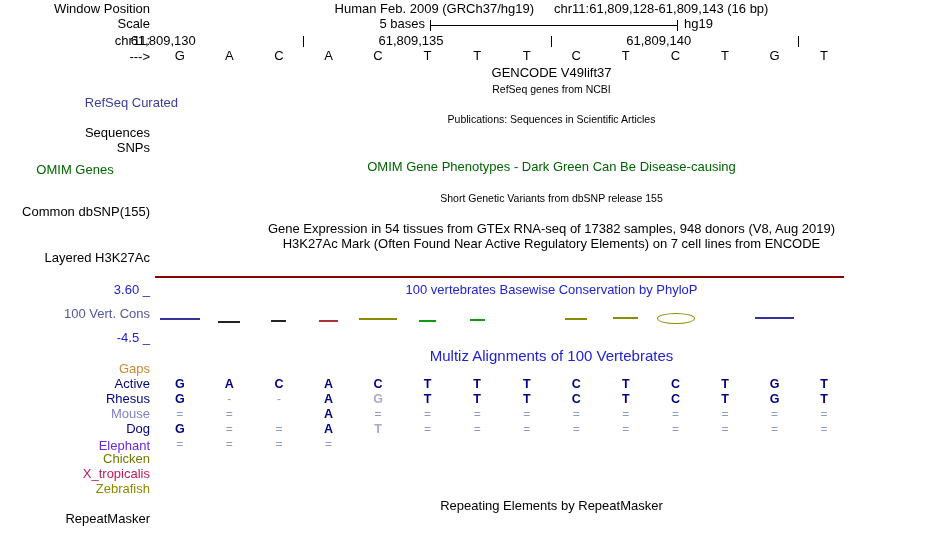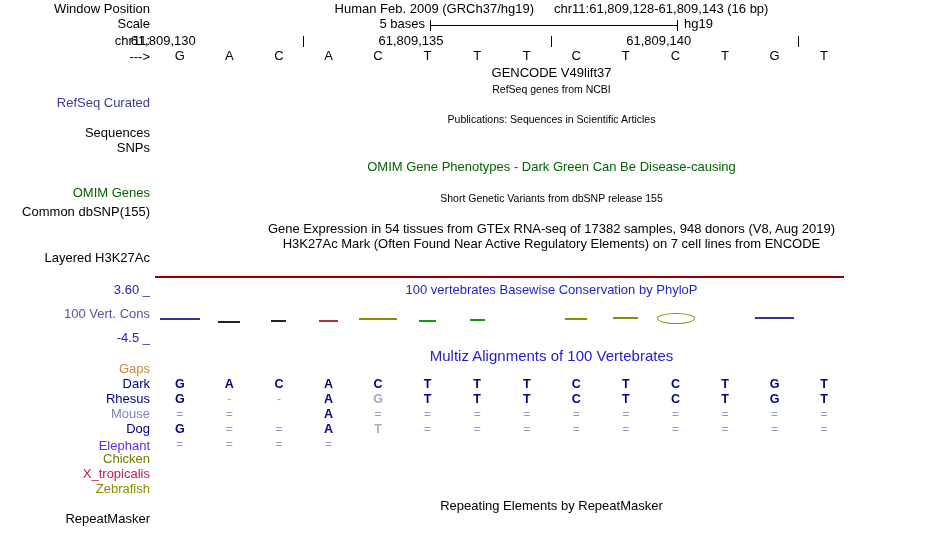--- a/index.html
+++ b/index.html
@@ -90,45 +90,45 @@
     <div class="ctitle" style="top: 66px; color: rgb(0, 0, 0); font-size: 13px;">GENCODE V49lift37</div>
     <div class="ctitle" style="top: 82px; color: rgb(0, 0, 0); font-size: 10.5px;">RefSeq genes from NCBI</div>
     <div class="ctitle" style="top: 160px; color: rgb(0, 100, 0); font-size: 13px;">OMIM Gene Phenotypes - Dark Green Can Be Disease-causing</div>
     <div class="ctitle" style="top: 112px; color: rgb(0, 0, 0); font-size: 10.5px;">Publications: Sequences in Scientific Articles</div>
     <div class="ctitle" style="top: 191px; color: rgb(0, 0, 0); font-size: 10.5px;">Short Genetic Variants from dbSNP release 155</div>
     <div class="ctitle" style="top: 222px; color: rgb(0, 0, 0); font-size: 13px;">Gene Expression in 54 tissues from GTEx RNA-seq of 17382 samples, 948 donors (V8, Aug 2019)</div>
     <div class="ctitle" style="top: 237px; color: rgb(0, 0, 0); font-size: 13px;">H3K27Ac Mark (Often Found Near Active Regulatory Elements) on 7 cell lines from ENCODE</div>
     <div class="ctitle" style="top: 283px; color: rgb(34, 34, 204); font-size: 13px;">100 vertebrates Basewise Conservation by PhyloP</div>
     <div class="ctitle" style="top: 349px; color: rgb(34, 34, 204); font-size: 15px;">Multiz Alignments of 100 Vertebrates</div>
     <div class="ctitle" style="top: 499px; color: rgb(0, 0, 0); font-size: 13px;">Repeating Elements by RepeatMasker</div>
-    <div class="lbl" style="top: 96px; color: rgb(59, 59, 156);">RefSeq Curated</div>
+    <div class="lbl" style="top: 96px; color: rgb(59, 59, 156); margin-left: 28px;">RefSeq Curated</div>
     <div class="lbl" style="top: 126px; color: rgb(0, 0, 0);">Sequences</div>
     <div class="lbl" style="top: 141px; color: rgb(0, 0, 0);">SNPs</div>
-    <div class="lbl" style="top: 186px; color: rgb(0, 100, 0);">OMIM Genes</div>
+    <div class="lbl" style="top: 163px; color: rgb(0, 100, 0); text-align: center;">OMIM Genes</div>
     <div class="lbl" style="top: 205px; color: rgb(0, 0, 0);">Common dbSNP(155)</div>
     <div class="lbl" style="top: 251px; color: rgb(0, 0, 0);">Layered H3K27Ac</div>
     <div class="lbl" style="top: 283px; color: rgb(34, 34, 204);">3.60 _</div>
     <div class="lbl" style="top: 307px; color: rgb(85, 85, 159);">100 Vert. Cons</div>
     <div class="lbl" style="top: 331px; color: rgb(34, 34, 204);">-4.5 _</div>
     <div class="lbl" style="top: 512px; color: rgb(0, 0, 0);">RepeatMasker</div>
     <div class="wmark" style="left: 159.96px; width: 39.65px; top: 318px; background: rgb(51, 51, 153);"></div>
     <div class="wmark" style="left: 218.19px; width: 22.3px; top: 321px; background: rgb(34, 34, 34);"></div>
     <div class="wmark" style="left: 271.47px; width: 14.87px; top: 320px; background: rgb(34, 34, 34);"></div>
     <div class="wmark" style="left: 318.56px; width: 19.83px; top: 320px; background: rgb(170, 51, 51);"></div>
     <div class="wmark" style="left: 359.45px; width: 37.17px; top: 318px; background: rgb(139, 139, 0);"></div>
     <div class="wmark" style="left: 418.92px; width: 17.35px; top: 320px; background: rgb(17, 153, 17);"></div>
     <div class="wmark" style="left: 469.72px; width: 14.87px; top: 319px; background: rgb(17, 153, 17);"></div>
     <div class="wmark" style="left: 565.13px; width: 22.3px; top: 318px; background: rgb(139, 139, 0);"></div>
     <div class="wmark" style="left: 613.45px; width: 24.78px; top: 317px; background: rgb(139, 139, 0);"></div>
     <div class="wmark" style="left: 754.71px; width: 39.65px; top: 317px; background: rgb(51, 51, 153);"></div>
     <div class="wmark" style="left: 864.98px; width: 17.35px; top: 320px; background: rgb(170, 51, 51);"></div>
     <div class="wmark" style="left: 905.87px; width: 34.69px; top: 318px; background: rgb(51, 51, 153);"></div>
     <div class="wellipse" style="left: 657.41px; top: 313px; width: 36px; height: 9px; border-color: rgb(139, 139, 0);"></div>
     <div class="lbl" style="top: 362px; color: rgb(204, 136, 51);">Gaps</div>
-    <div class="lbl" style="top: 377px; color: rgb(0, 0, 128);">Dark</div>
+    <div class="lbl" style="top: 377px; color: rgb(0, 0, 128);">Active</div>
     <div class="cell mz-letter" style="left: 155px; width: 49.56px; top: 377px;">G</div>
     <div class="cell mz-letter" style="left: 204.56px; width: 49.56px; top: 377px;">A</div>
     <div class="cell mz-letter" style="left: 254.13px; width: 49.56px; top: 377px;">C</div>
     <div class="cell mz-letter" style="left: 303.69px; width: 49.56px; top: 377px;">A</div>
     <div class="cell mz-letter" style="left: 353.25px; width: 49.56px; top: 377px;">C</div>
     <div class="cell mz-letter" style="left: 402.81px; width: 49.56px; top: 377px;">T</div>
     <div class="cell mz-letter" style="left: 452.38px; width: 49.56px; top: 377px;">T</div>
     <div class="cell mz-letter" style="left: 501.94px; width: 49.56px; top: 377px;">T</div>
     <div class="cell mz-letter" style="left: 551.5px; width: 49.56px; top: 377px;">C</div>
     <div class="cell mz-letter" style="left: 601.06px; width: 49.56px; top: 377px;">T</div>

